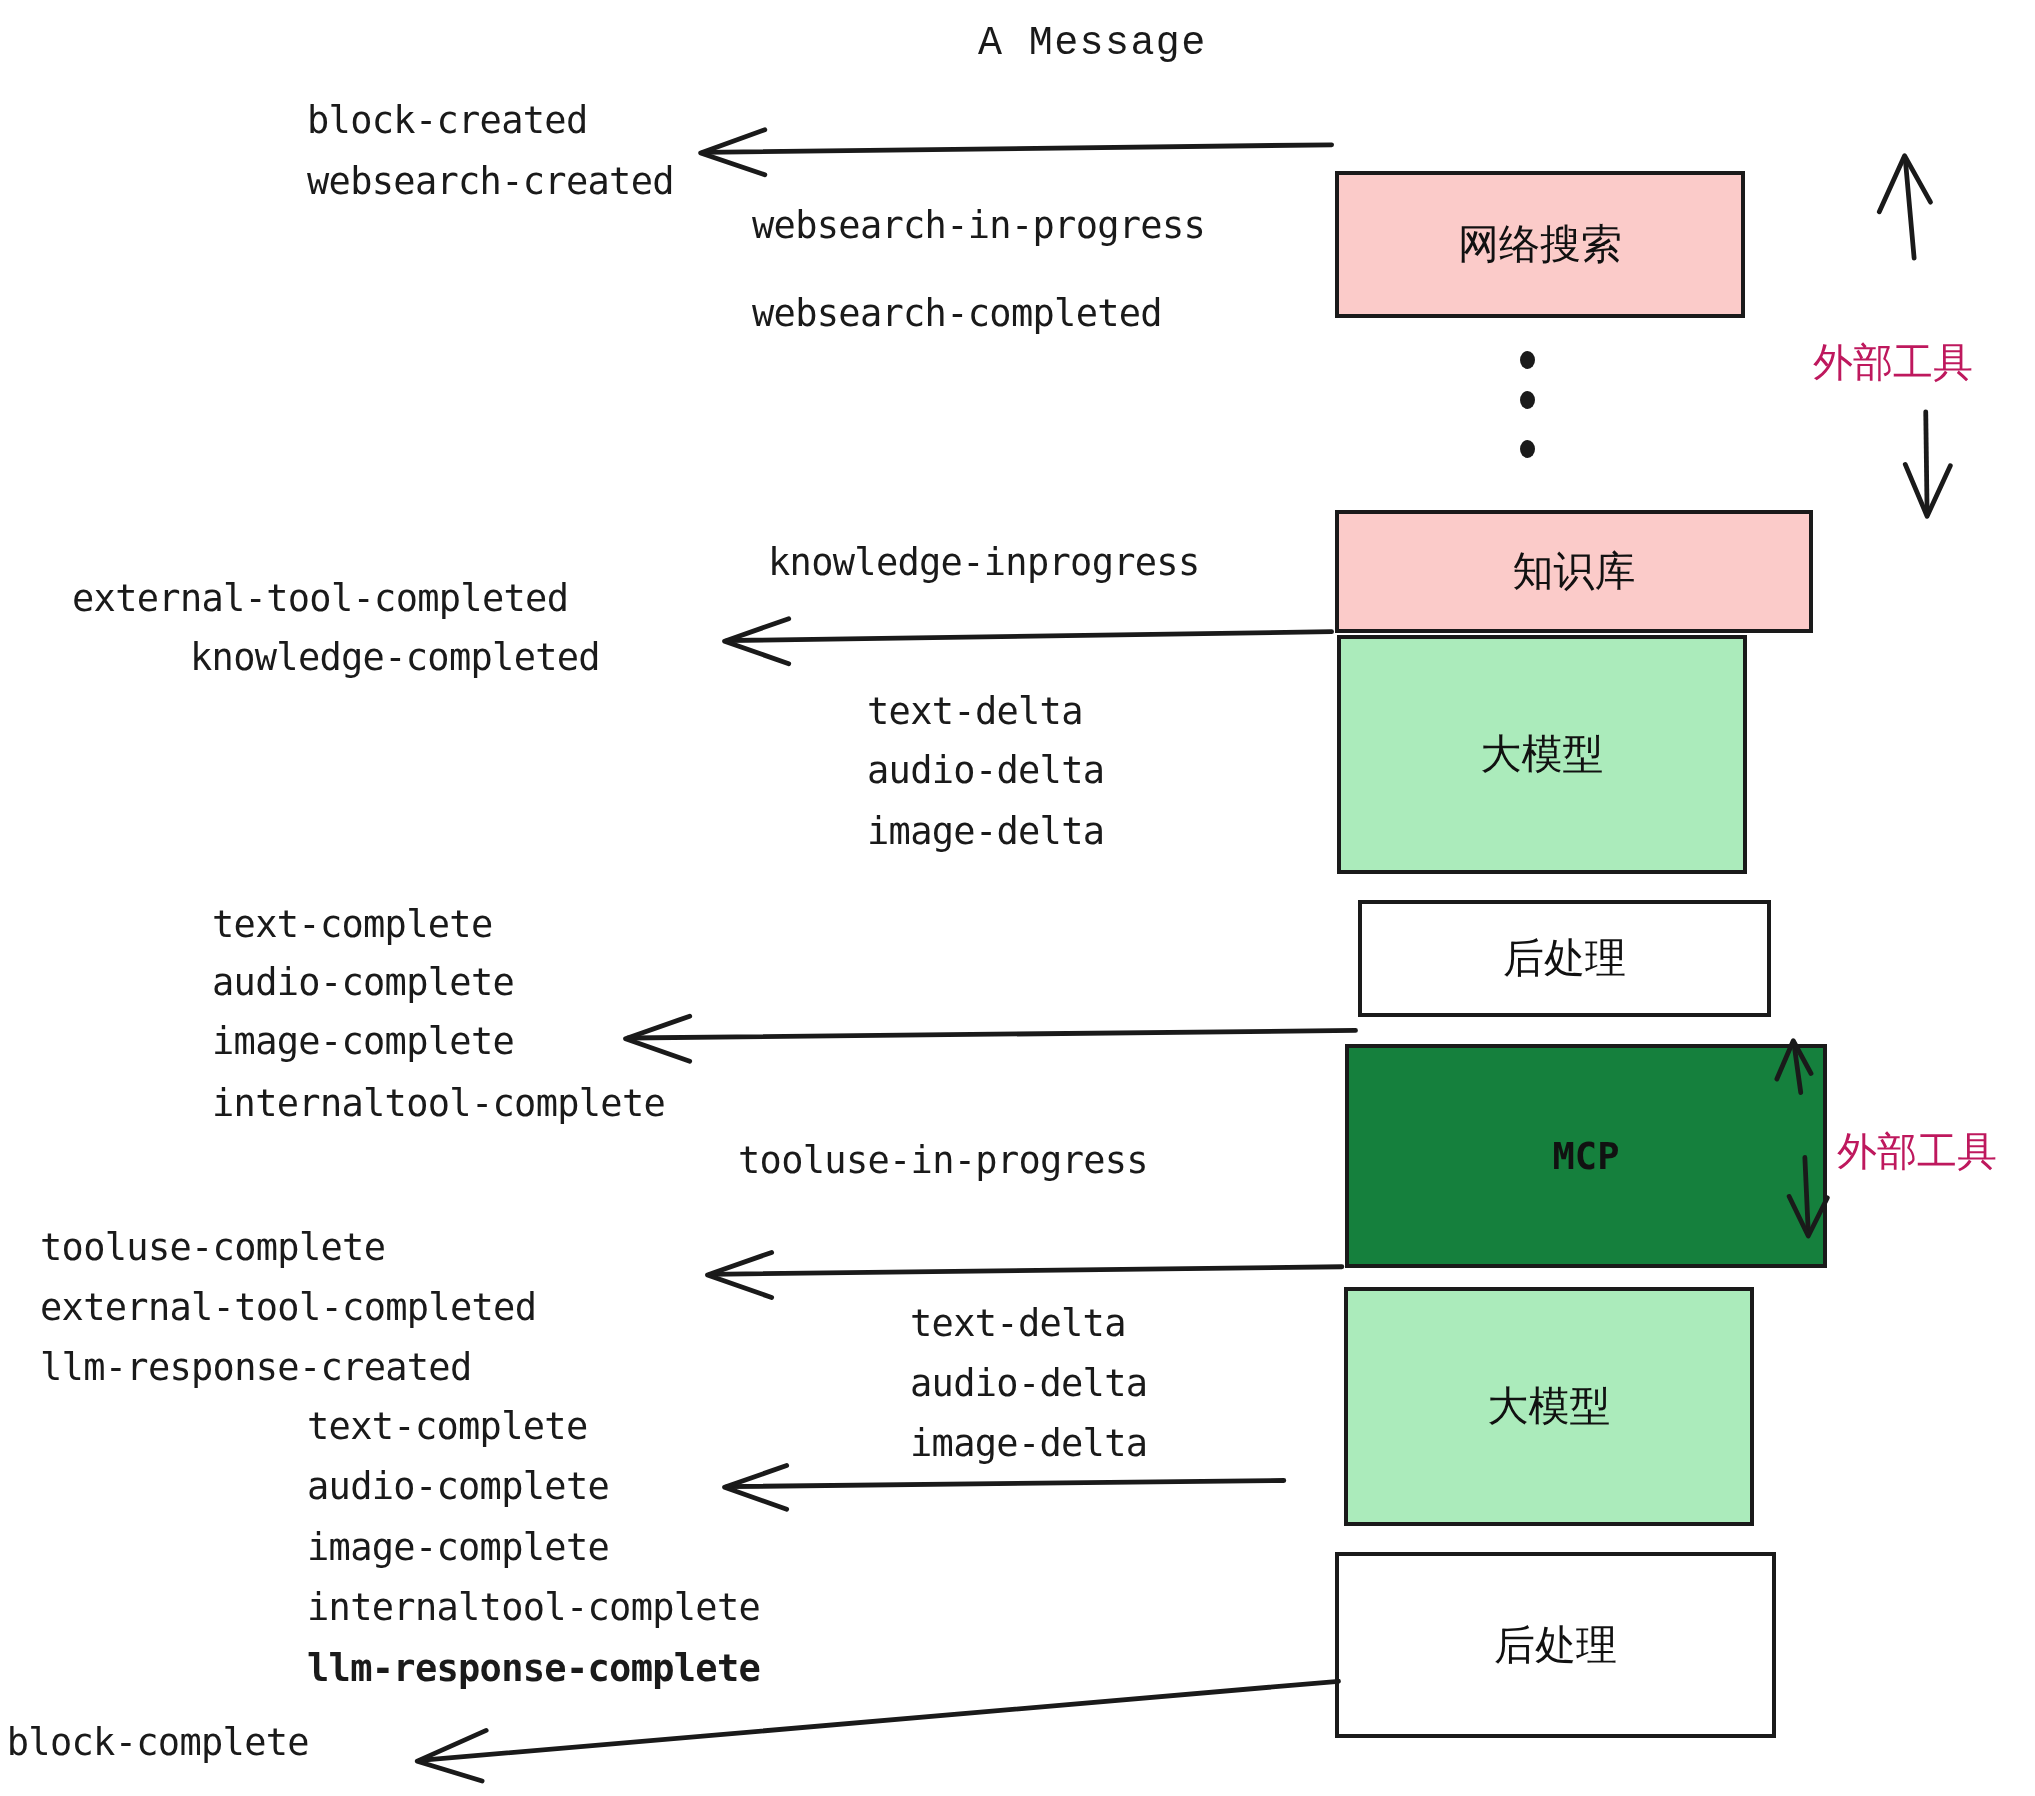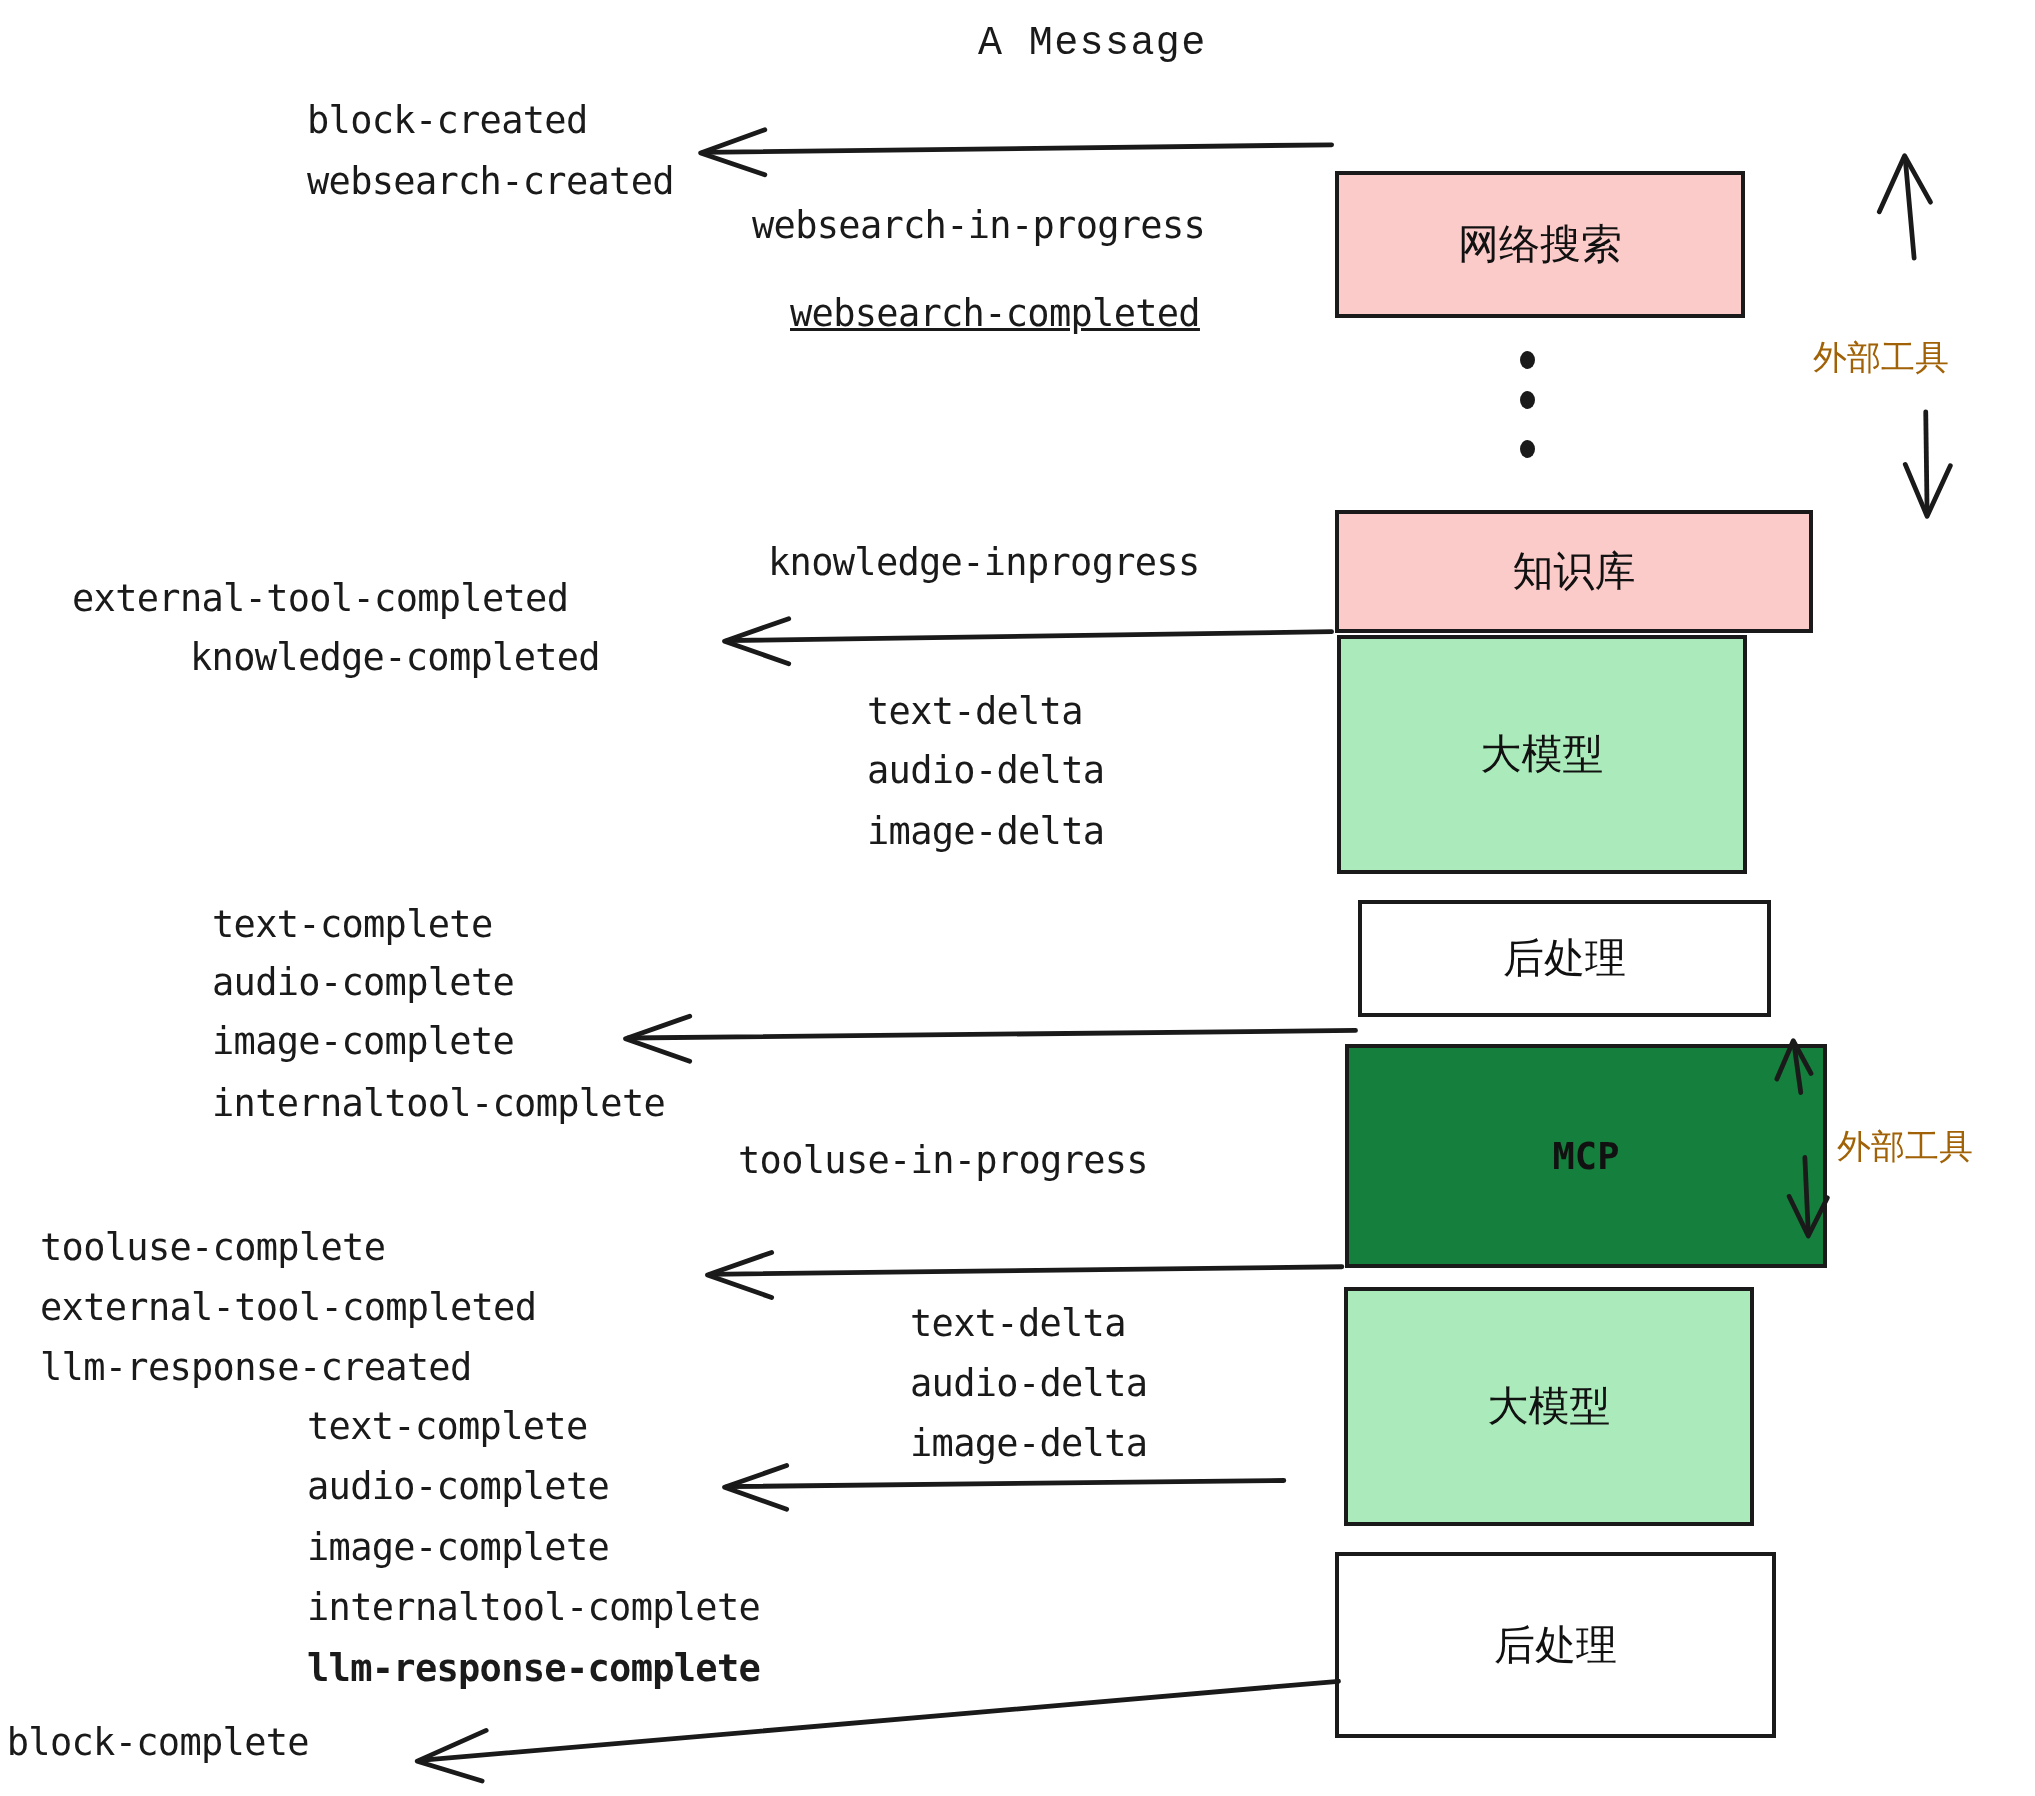--- a/index.html
+++ b/index.html
@@ -52,22 +52,22 @@
   .dot {
     position: absolute;
     width: 15px;
     height: 18px;
     background: #1a1a1a;
     border-radius: 50%;
   }
   .sidelbl {
     position: absolute;
     font-family: "DejaVu Sans", "Liberation Sans", sans-serif;
-    font-size: 34px;
-    color: #a16207;
+    font-size: 40px;
+    color: #be185d;
     white-space: nowrap;
   }
   svg.overlay {
     position: absolute;
     left: 0;
     top: 0;
     width: 2035px;
     height: 1796px;
     pointer-events: none;
   }
@@ -75,21 +75,21 @@
 </head>
 <body>
 
 <div id="canvas">
 
   <div class="title" style="left:978px; top:20.5px;">A Message</div>
 
   <div class="lbl" style="left:307px; top:102px;">block-created</div>
   <div class="lbl" style="left:307px; top:163px;">websearch-created</div>
   <div class="lbl" style="left:752px; top:207px;">websearch-in-progress</div>
-  <div class="lbl" style="left:790px; top:295px;text-decoration:underline;">websearch-completed</div>
+  <div class="lbl" style="left:752px; top:295px;">websearch-completed</div>
 
   <div class="lbl" style="left:768px; top:544px;">knowledge-inprogress</div>
   <div class="lbl" style="left:72px; top:580px;">external-tool-completed</div>
   <div class="lbl" style="left:190px; top:639px;">knowledge-completed</div>
 
   <div class="lbl" style="left:867px; top:693px;">text-delta</div>
   <div class="lbl" style="left:867px; top:752px;">audio-delta</div>
   <div class="lbl" style="left:867px; top:813px;">image-delta</div>
 
   <div class="lbl" style="left:212px; top:906px;">text-complete</div>

